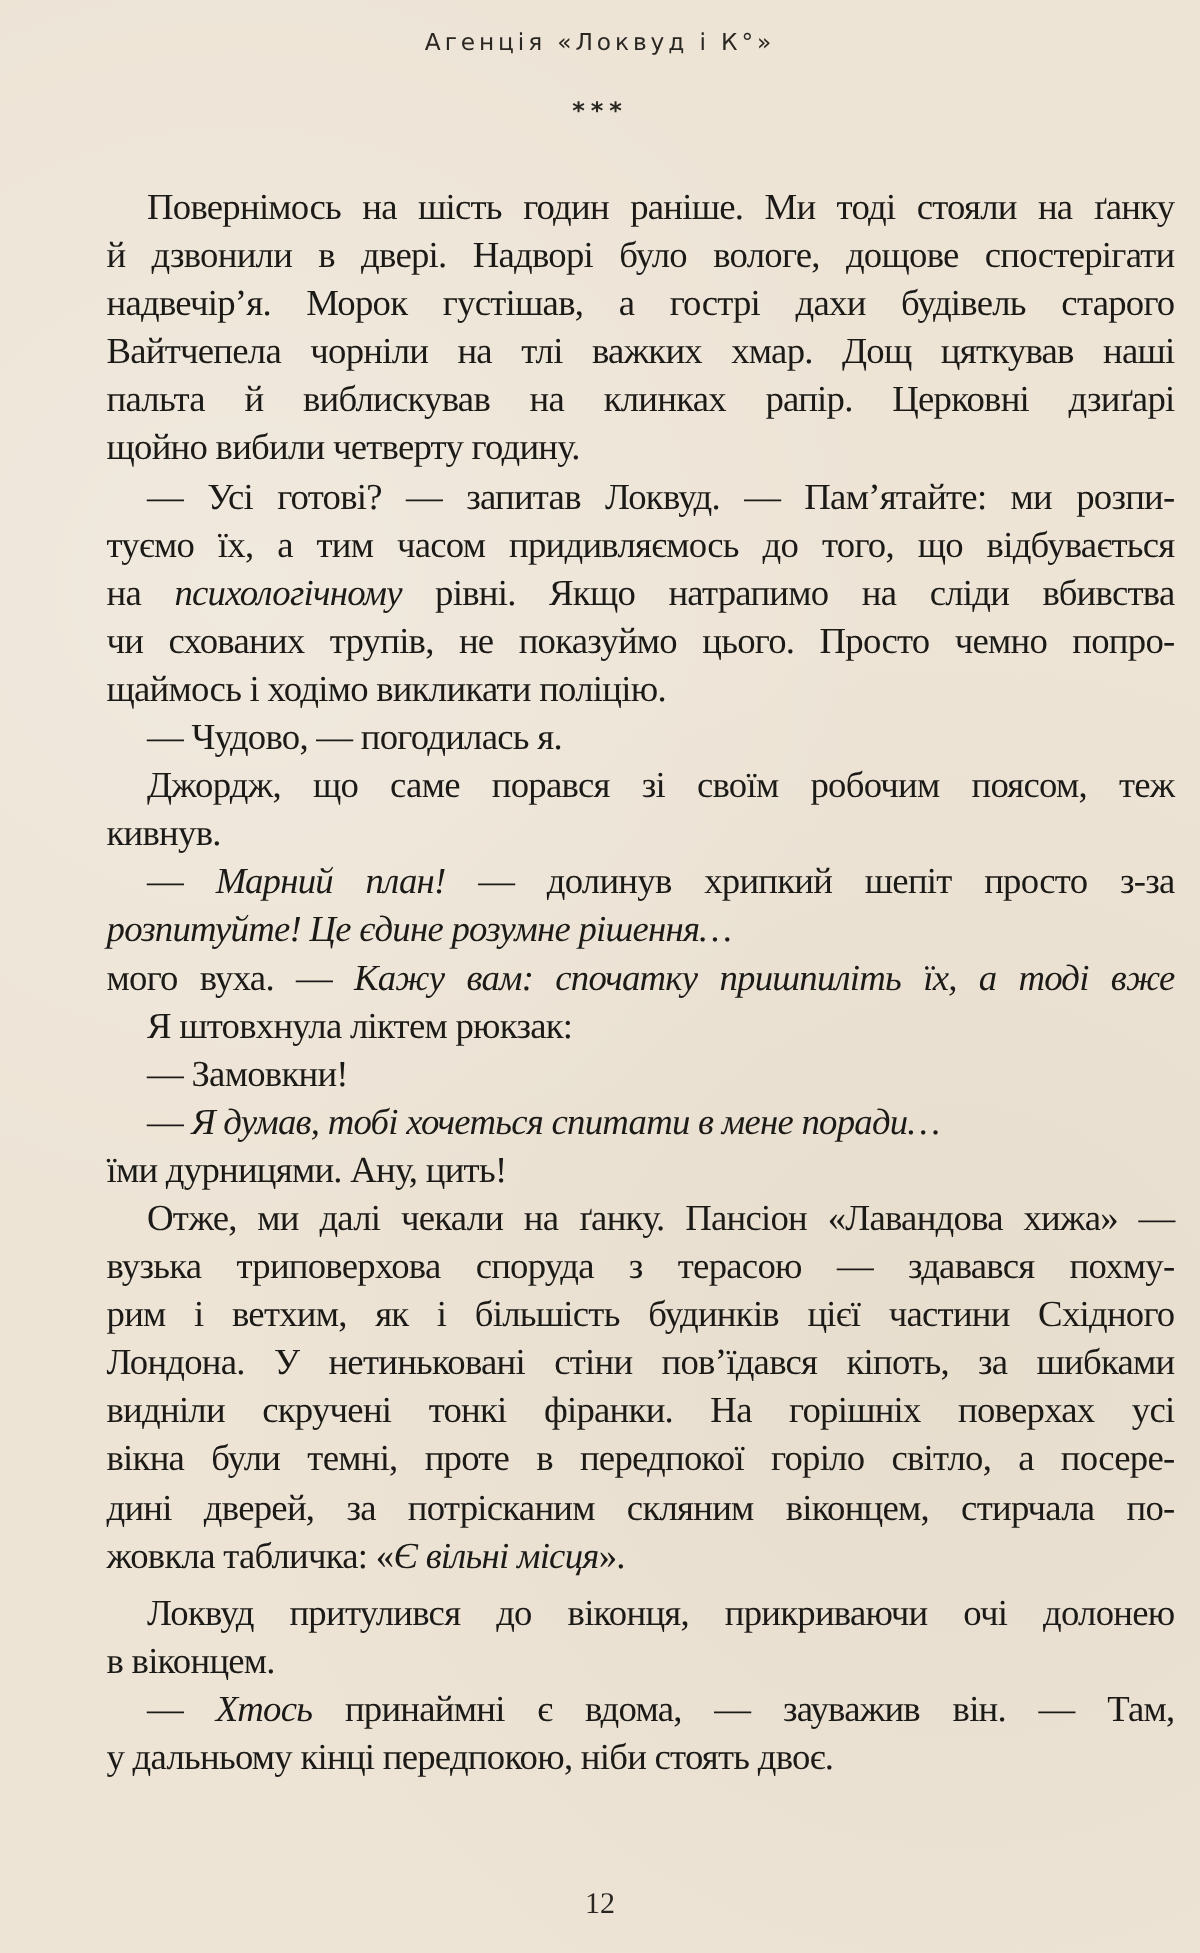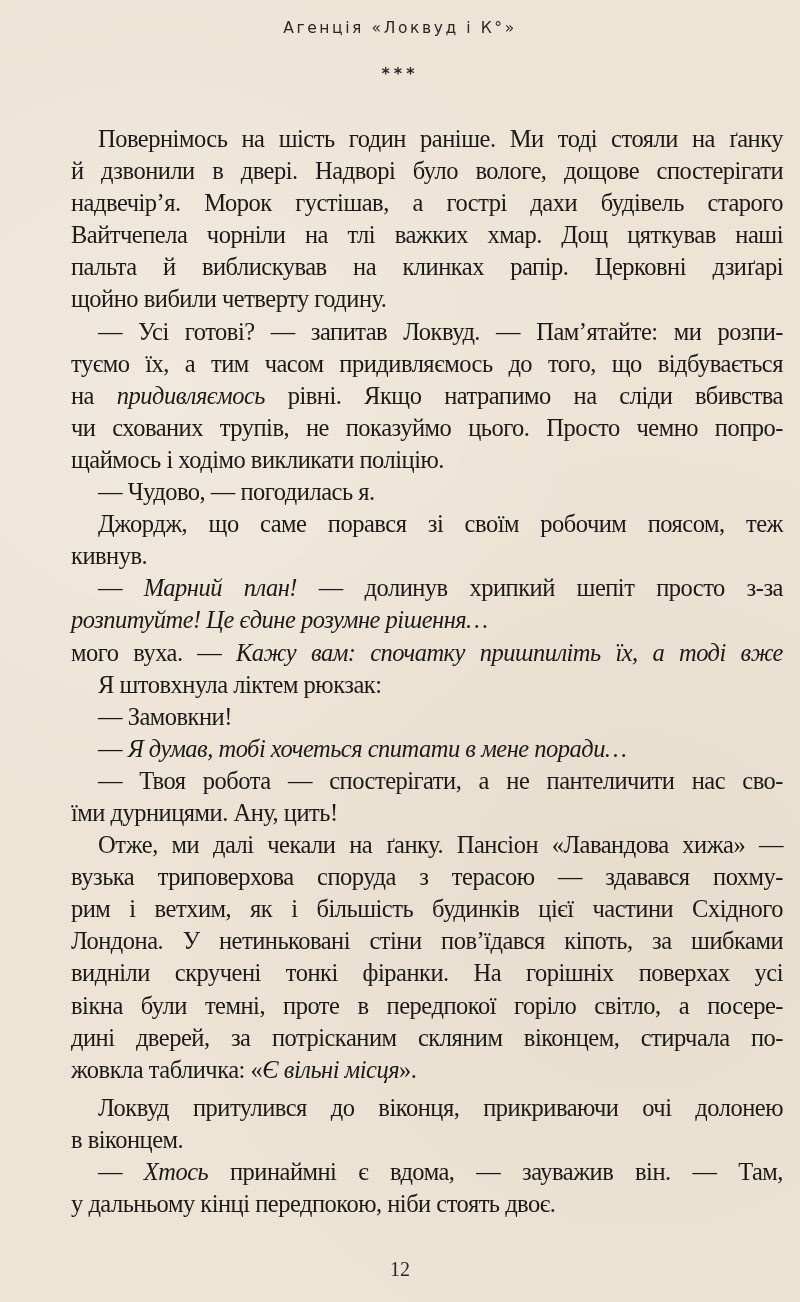--- a/index.html
+++ b/index.html
@@ -98,33 +98,32 @@
   <div class="section-break">***</div>
   <div class="body-text" id="body-text">
       <span class="line indent">Повернімось на шість годин раніше. Ми тоді стояли на ґанку</span>
       <span class="line">й дзвонили в двері. Надворі було вологе, дощове спостерігати</span>
       <span class="line">надвечір’я. Морок густішав, а гострі дахи будівель старого</span>
       <span class="line">Вайтчепела чорніли на тлі важких хмар. Дощ цяткував наші</span>
       <span class="line">пальта й виблискував на клинках рапір. Церковні дзиґарі</span>
       <span class="line last">щойно вибили четверту годину.</span>
       <span class="line indent">— Усі готові? — запитав Локвуд. — Пам’ятайте: ми розпи-</span>
       <span class="line">туємо їх, а тим часом придивляємось до того, що відбувається</span>
-      <span class="line">на <em>придивляємось</em> рівні. Якщо натрапимо на сліди вбивства</span>
+      <span class="line">на <em>психологічному</em> рівні. Якщо натрапимо на сліди вбивства</span>
       <span class="line">чи схованих трупів, не показуймо цього. Просто чемно попро-</span>
       <span class="line last">щаймось і ходімо викликати поліцію.</span>
       <span class="line indent last">— Чудово, — погодилась я.</span>
       <span class="line indent">Джордж, що саме порався зі своїм робочим поясом, теж</span>
       <span class="line last">кивнув.</span>
       <span class="line indent">— <em>Марний план!</em> — долинув хрипкий шепіт просто з-за</span>
       <span class="line last"><em>розпитуйте! Це єдине розумне рішення…</em></span>
       <span class="line">мого вуха. — <em>Кажу вам: спочатку пришпиліть їх, а тоді вже</em></span>
       <span class="line indent last">Я штовхнула ліктем рюкзак:</span>
       <span class="line indent last">— Замовкни!</span>
       <span class="line indent last">— <em>Я думав, тобі хочеться спитати в мене поради…</em></span>
-      <span class="line indent">— Твоя робота — спостерігати, а не пантеличити нас сво-</span>
       <span class="line last">їми дурницями. Ану, цить!</span>
       <span class="line indent">Отже, ми далі чекали на ґанку. Пансіон «Лавандова хижа» —</span>
       <span class="line">вузька триповерхова споруда з терасою — здавався похму-</span>
       <span class="line">рим і ветхим, як і більшість будинків цієї частини Східного</span>
       <span class="line">Лондона. У нетиньковані стіни пов’їдався кіпоть, за шибками</span>
       <span class="line">видніли скручені тонкі фіранки. На горішніх поверхах усі</span>
       <span class="line">вікна були темні, проте в передпокої горіло світло, а посере-</span>
       <span class="line">дині дверей, за потрісканим скляним віконцем, стирчала по-</span>
       <span class="line last">жовкла табличка: «<em>Є вільні місця</em>».</span>
       <span class="line indent gap-before">Локвуд притулився до віконця, прикриваючи очі долонею</span>

